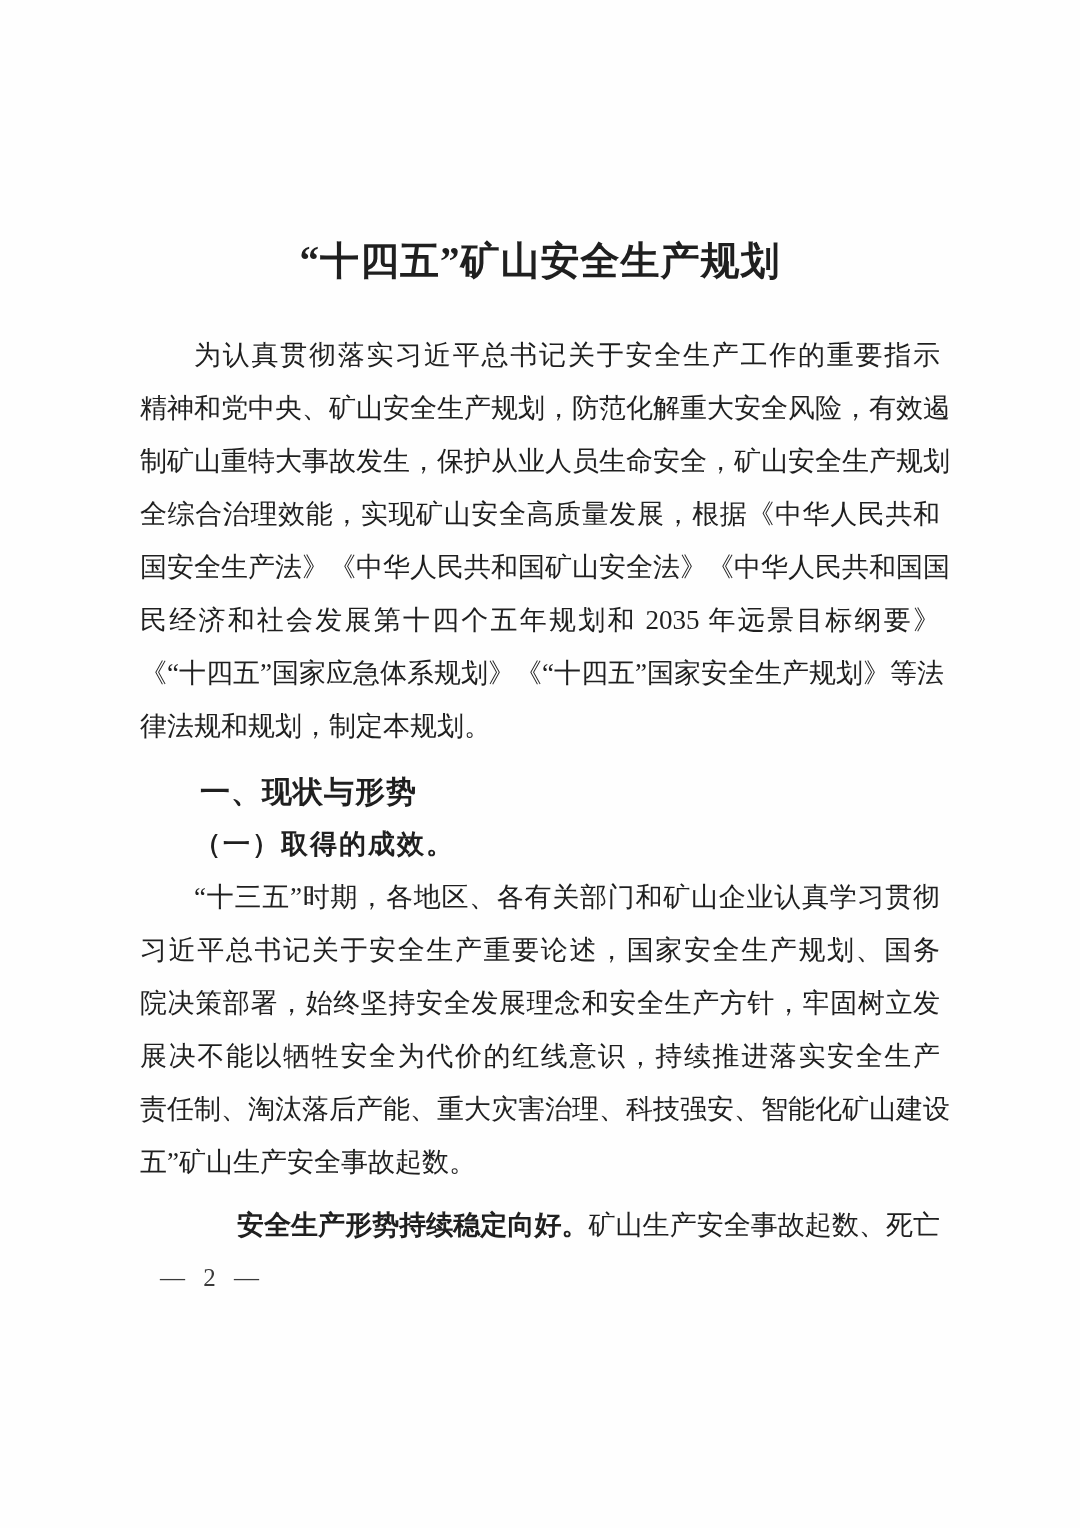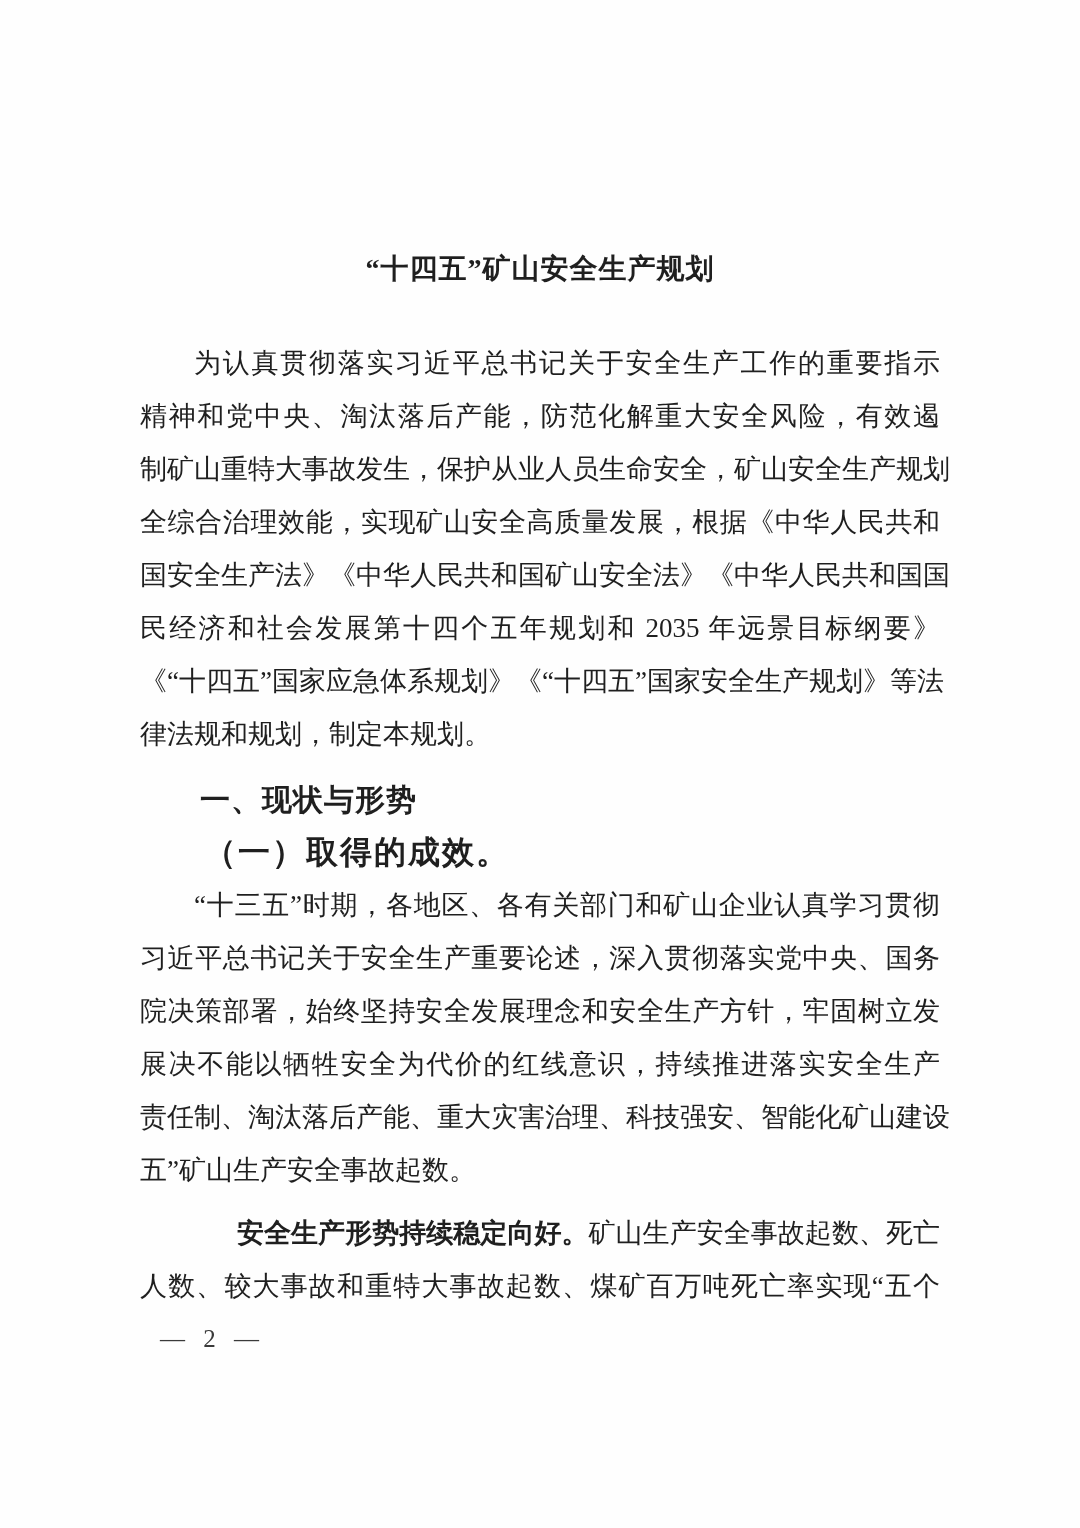--- a/index.html
+++ b/index.html
@@ -13,26 +13,26 @@
     height: 1528px;
     margin: 0 auto;
     background: #fefefe;
     color: #1f1f1f;
     font-family: "Liberation Serif", serif;
     overflow: hidden;
     box-sizing: border-box;
     padding: 233px 140px 0 140px;
   }
   .doc-title {
-    font-size: 28px;
+    font-size: 39px;
     line-height: 40px;
     font-weight: 700;
     text-align: center;
     letter-spacing: 1px;
-    margin: 16px 0 48px 0;
+    margin: 8px 0 48px 0;
     font-family: "Liberation Serif", serif;
   }
   .para { margin: 0; }
   .line {
     font-size: 27px;
     line-height: 53px;
     height: 53px;
     text-align: justify;
     text-align-last: justify;
     white-space: nowrap;
@@ -49,21 +49,21 @@
     font-size: 30px;
     line-height: 53px;
     height: 53px;
     text-indent: 2em;
     margin-top: 12px;
     letter-spacing: 1px;
   }
   .heading-2 {
     font-family: "Liberation Serif", serif;
     font-weight: 700;
-    font-size: 32px;
+    font-size: 27px;
     line-height: 53px;
     height: 53px;
     text-indent: 2em;
     letter-spacing: 2px;
   }
   .para-3 { margin-top: 10px; }
   .lead-bold {
     font-weight: 700;
     font-family: "Liberation Sans", sans-serif;
     margin-left: 43px;
@@ -80,43 +80,42 @@
 </style>
 </head>
 <body>
 
 <div class="page">
 
   <div class="doc-title">“十四五”矿山安全生产规划</div>
 
   <div class="para">
     <div class="line indent">为认真贯彻落实习近平总书记关于安全生产工作的重要指示</div>
-    <div class="line">精神和党中央、淘汰落后产能，防范化解重大安全风险，有效遏</div>
+    <div class="line">精神和党中央、矿山安全生产规划，防范化解重大安全风险，有效遏</div>
     <div class="line">制矿山重特大事故发生，保护从业人员生命安全，矿山安全生产规划</div>
     <div class="line">全综合治理效能，实现矿山安全高质量发展，根据《中华人民共和</div>
     <div class="line">国安全生产法》《中华人民共和国矿山安全法》《中华人民共和国国</div>
     <div class="line">民经济和社会发展第十四个五年规划和 2035 年远景目标纲要》</div>
     <div class="line">《“十四五”国家应急体系规划》《“十四五”国家安全生产规划》等法</div>
     <div class="line last">律法规和规划，制定本规划。</div>
   </div>
 
   <div class="heading-1">一、现状与形势</div>
   <div class="heading-2">（一）取得的成效。</div>
 
   <div class="para">
     <div class="line indent">“十三五”时期，各地区、各有关部门和矿山企业认真学习贯彻</div>
-    <div class="line">习近平总书记关于安全生产重要论述，深入贯彻落实党中央、国务</div>
+    <div class="line">习近平总书记关于安全生产重要论述，国家安全生产规划、国务</div>
     <div class="line">院决策部署，始终坚持安全发展理念和安全生产方针，牢固树立发</div>
     <div class="line">展决不能以牺牲安全为代价的红线意识，持续推进落实安全生产</div>
     <div class="line">责任制、淘汰落后产能、重大灾害治理、科技强安、智能化矿山建设</div>
     <div class="line last">五”矿山生产安全事故起数。</div>
   </div>
 
   <div class="para para-3">
     <div class="line indent"><span class="lead-bold">安全生产形势持续稳定向好。</span><span>矿山生产安全事故起数、死亡</span></div>
-    <div class="line">人数、较大事故和重特大事故起数、煤矿百万吨死亡率实现“五个</div>
   </div>
 
   <div class="page-footer">
     <span>— 2 —</span>
   </div>
 
 </div>
 
 </body></html>

